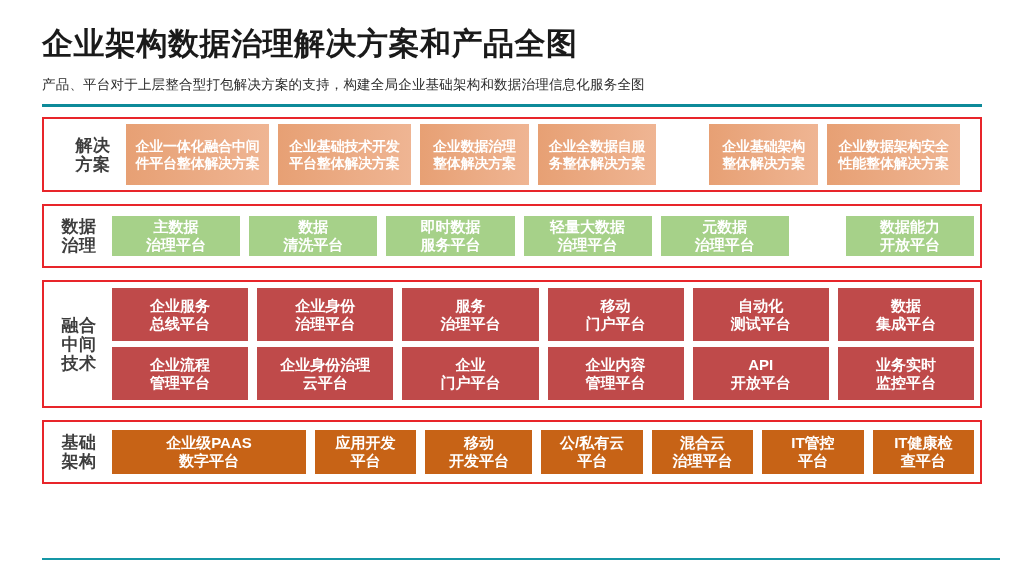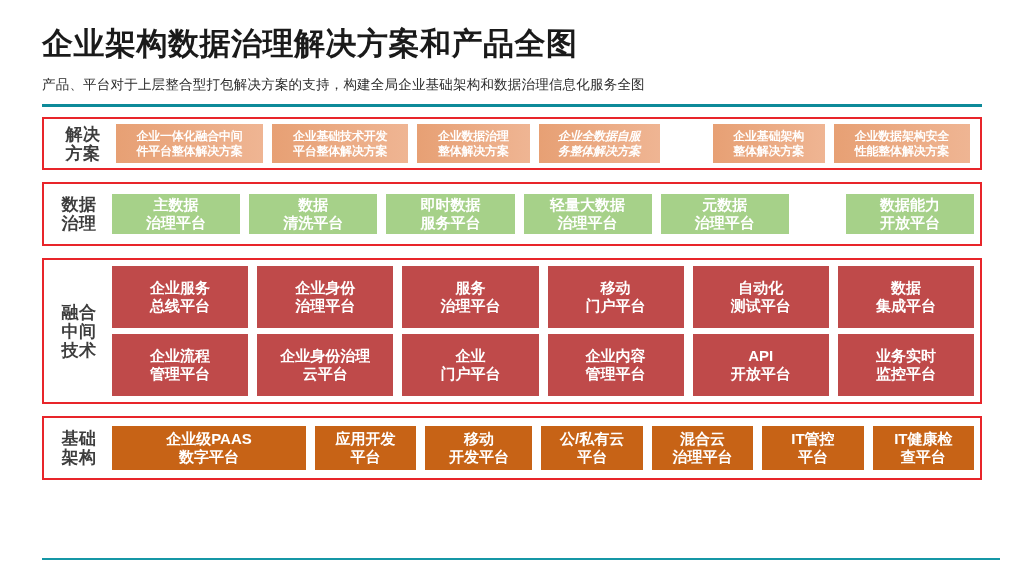--- a/index.html
+++ b/index.html
@@ -103,42 +103,42 @@
     font-weight: bold;
     line-height: 1.2;
     box-sizing: border-box;
     min-width: 0;
     padding: 4px 2px;
     white-space: nowrap;
   }
   .cell span { display: block; }
 
   
-  .band-solutions { padding: 5px 10px; }
+  .band-solutions { padding: 5px 20px; }
   .band-solutions .band-label { font-size: 17px; }
   .band-solutions .cell {
     background: linear-gradient(to right, #e7a074, #efb593);
-    height: 39px;
-    font-size: 12px;
+    height: 61px;
+    font-size: 14px;
     letter-spacing: -0.2px;
   }
 
   
   .band-governance { padding: 10px 6px; }
   .band-governance .cell {
     background: #a6d189;
     height: 40px;
     font-size: 15px;
   }
 
   
   .band-middleware { padding: 6px 6px; }
   .band-middleware .cell {
     background: #bf4a4a;
-    height: 62px;
+    height: 53px;
     font-size: 15px;
   }
 
   
   .band-infra { padding: 8px 6px; }
   .band-infra .cell {
     background: #c76316;
     height: 44px;
     font-size: 15px;
   }
@@ -165,21 +165,21 @@
             <span>件平台整体解决方案</span>
           </div>
           <div class="cell" style="flex: 1.22 1 0px;">
             <span>企业基础技术开发</span>
             <span>平台整体解决方案</span>
           </div>
           <div class="cell" style="flex: 1 1 0px;">
             <span>企业数据治理</span>
             <span>整体解决方案</span>
           </div>
-          <div class="cell" style="flex: 1.08 1 0px; font-style: italic;">
+          <div class="cell" style="flex: 1.08 1 0px;">
             <span>企业全数据自服</span>
             <span>务整体解决方案</span>
           </div>
           <div class="cell" style="flex: 1 1 0px; margin-left: 44px;">
             <span>企业基础架构</span>
             <span>整体解决方案</span>
           </div>
           <div class="cell" style="flex: 1.22 1 0px;">
             <span>企业数据架构安全</span>
             <span>性能整体解决方案</span>

